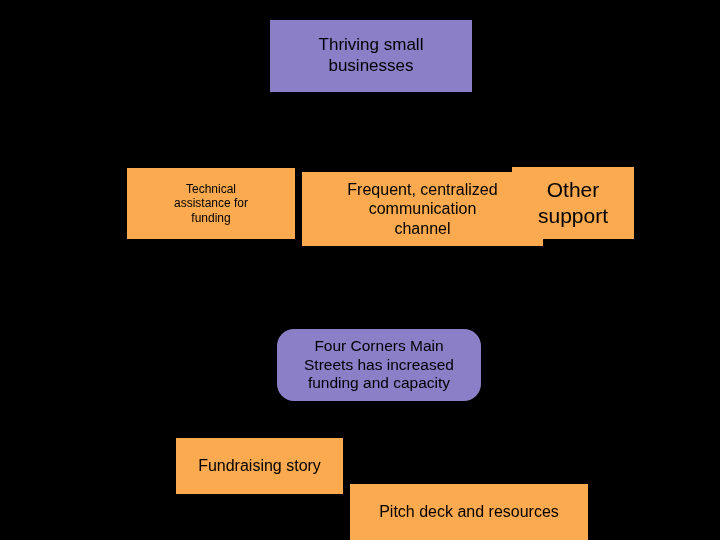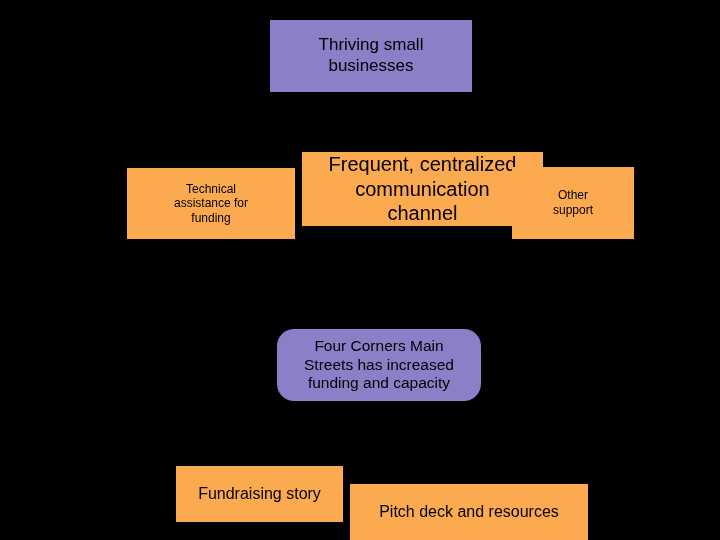--- a/index.html
+++ b/index.html
@@ -42,41 +42,41 @@
     font-size: 17px;
   }
 
   
   #node-technical-assistance {
     left: 127px; top: 168px;
     width: 168px; height: 71px;
     font-size: 12px;
   }
   #node-communication-channel {
-    left: 302px; top: 152px;
+    left: 302px; top: 172px;
     width: 241px; height: 74px;
-    font-size: 20px;
+    font-size: 16px;
   }
   #node-other-support {
     left: 512px; top: 167px;
     width: 122px; height: 72px;
-    font-size: 12px;
+    font-size: 21px;
   }
 
   
   #node-four-corners-main-streets {
     left: 277px; top: 329px;
     width: 204px; height: 72px;
     font-size: 15.5px;
     border-radius: 17px;
   }
 
   
   #node-fundraising-story {
-    left: 176px; top: 466px;
+    left: 176px; top: 438px;
     width: 167px; height: 56px;
     font-size: 16px;
   }
   #node-pitch-deck {
     left: 350px; top: 484px;
     width: 238px; height: 56px;
     font-size: 16px;
   }
 </style>
 </head>

